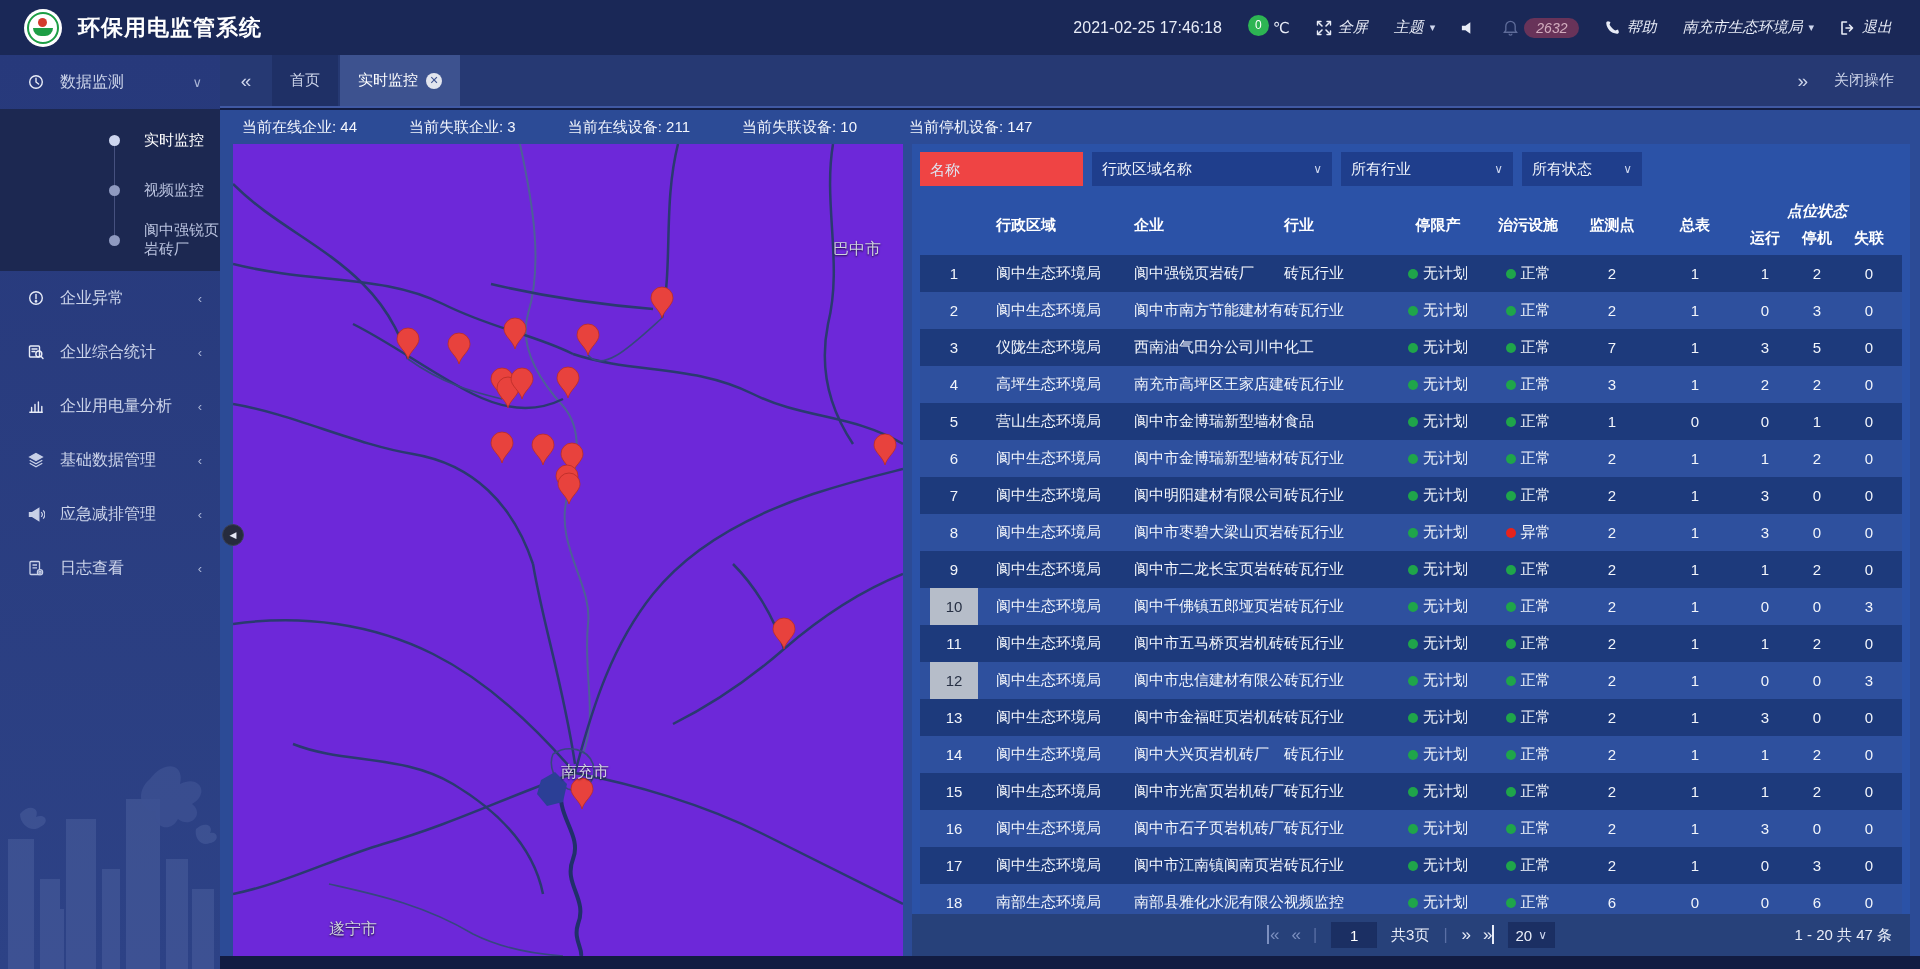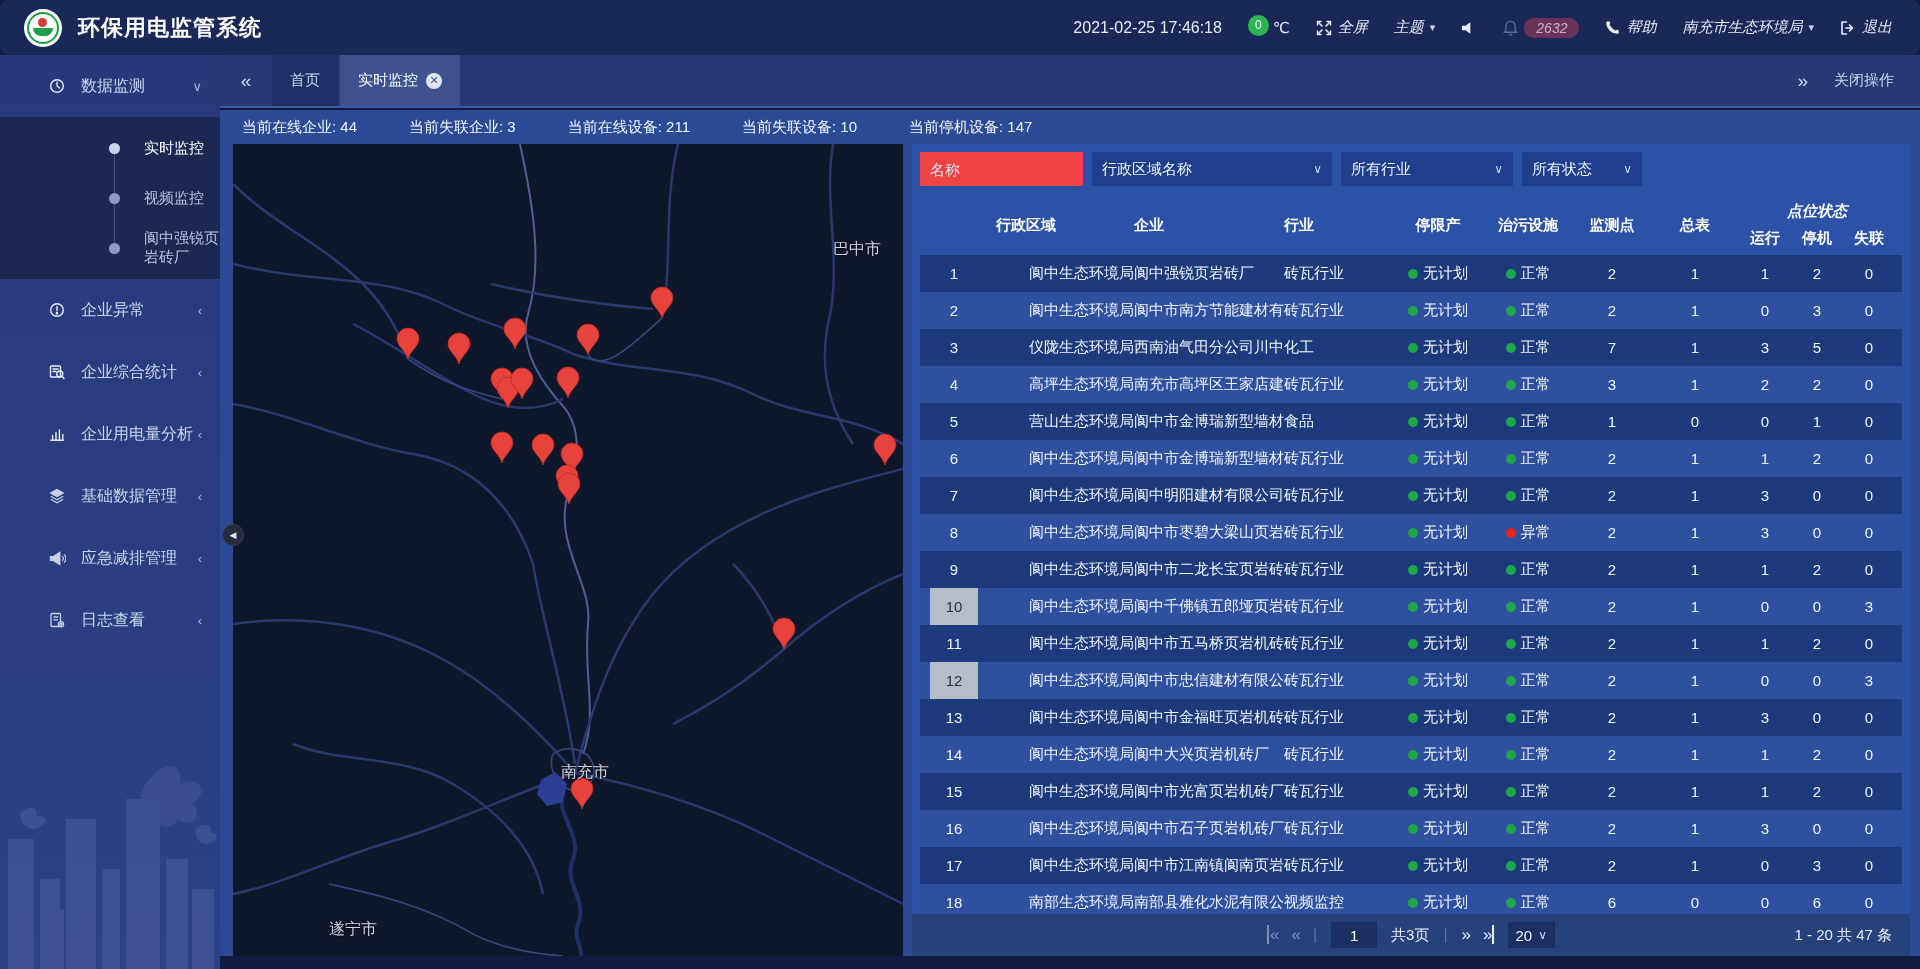--- a/index.html
+++ b/index.html
@@ -1,37 +1,37 @@
 <!DOCTYPE html>
 <html><head>
 <meta charset="utf-8">
 <style>
   * { margin:0; padding:0; box-sizing:border-box; }
   html,body { width:1920px; height:969px; overflow:hidden; }
   body { background:#121c42; font-family:"Liberation Sans","DejaVu Sans",sans-serif; color:#fff; position:relative; }
 
   
-  .header { position:absolute; top:0; left:0; width:1920px; height:55px; background:#1a2857; display:flex; align-items:center; z-index:5;border-radius:9px; }
+  .header { position:absolute; top:0; left:0; width:1920px; height:55px; background:#1a2857; display:flex; align-items:center; z-index:5; }
   .logo { width:38px; height:38px; border-radius:50%; background:#fff; margin-left:24px; position:relative; flex:0 0 auto; }
   .logo::before { content:''; position:absolute; inset:3px; border:2px solid #1d9e45; border-radius:50%; }
   .logo::after { content:''; position:absolute; width:9px; height:9px; left:14px; top:9px; background:#d23b2e; border-radius:50%; }
   .logo-base { position:absolute; left:9px; top:19px; width:20px; height:8px; background:#1d9e45; border-radius:0 0 10px 10px; }
   .app-title { font-size:22px; font-weight:bold; margin-left:16px; letter-spacing:1px; }
   .header-right { margin-left:auto; display:flex; align-items:center; gap:26px; padding-right:28px; font-size:15px; color:#e8ecf7; }
   .datetime { font-size:16px; }
   .temp-wrap { display:flex; align-items:flex-start; gap:4px; }
   .temp-circle { width:21px; height:21px; border-radius:50%; background:#2db553; color:#fff; font-size:12px; display:flex; align-items:center; justify-content:center; margin-top:-4px; }
   .hitem { display:flex; align-items:center; gap:6px; cursor:pointer;font-style:italic; }
   .caret { font-size:11px; color:#cfd6ec; }
   .badge { background:rgba(182,62,92,.5); color:rgba(255,224,232,.7); padding:2px 12px; border-radius:11px; font-size:14px; }
   .icon-svg { display:inline-flex; align-items:center; justify-content:center; }
 
   
   .sidebar { position:absolute; top:55px; left:0; width:220px; height:914px; background:linear-gradient(180deg,#27397b 0%, #2d4286 100%); overflow:hidden; z-index:4; }
-  .menu-item { height:62px; display:flex; align-items:center; padding:0 18px 0 49px; color:#ccd4ea; font-size:16px; cursor:pointer; position:relative; }
+  .menu-item { height:54px; display:flex; align-items:center; padding:0 18px 0 28px; color:#ccd4ea; font-size:16px; cursor:pointer; position:relative; }
   .menu-item .mi-icon { width:20px; margin-right:12px; display:flex; color:#c9d1e8; }
   .menu-item .mi-chevron { margin-left:auto; font-size:13px; color:#aab5d6; }
   .submenu { background:#1c2851; position:relative; padding:6px 0; }
   .submenu::before { content:''; position:absolute; left:114px; top:28px; bottom:28px; width:1px; background:#46517f; }
   .sub-item { height:50px; display:flex; align-items:center; padding-left:144px; font-size:15px; color:#b9c2de; cursor:pointer; position:relative; }
   .sub-item .dot { position:absolute; left:109px; width:11px; height:11px; border-radius:50%; background:#8f9ac0; }
   .sub-item.active { color:#ffffff; }
   .sub-item.active .dot { background:#cdd5ee; }
   .skyline { position:absolute; bottom:0; left:0; }
 
@@ -41,21 +41,21 @@
   .tab { padding:0 18px; display:flex; align-items:center; gap:8px; font-size:15px; color:#cdd5ea; background:#1f3066; cursor:pointer; margin-right:2px; }
   .tab.active { background:#3d528f; color:#fff; }
   .tab-close { width:16px; height:16px; border-radius:50%; background:rgba(255,255,255,.85); color:#3d528f; font-size:11px; display:flex; align-items:center; justify-content:center; }
   .tabbar-right { margin-left:auto; display:flex; align-items:center; gap:26px; padding-right:26px; color:#cdd5ea; font-size:15px; }
 
   
   .stats { position:absolute; left:220px; top:110px; width:1700px; height:34px; background:#2c4b96; display:flex; align-items:center; padding-left:22px; gap:52px; font-size:15px; color:#f2f5fc; z-index:2; }
   .content { position:absolute; left:220px; top:144px; width:1700px; height:812px; background:#2c4b96; display:flex; padding:0 10px 0 13px; gap:9px; z-index:2; }
 
   
-  .map-panel { width:670px; height:812px; background:#0f172a; position:relative; flex:0 0 auto; }
+  .map-panel { width:670px; height:812px; background:#6d28d9; position:relative; flex:0 0 auto; }
   .map-panel svg.mapsvg { position:absolute; inset:0; }
   .city-label { position:absolute; color:#cfd3df; font-size:16px; text-shadow:0 1px 2px rgba(0,0,0,.8); pointer-events:none; }
   .map-toggle { position:absolute; left:-11px; top:380px; width:22px; height:22px; border-radius:50%; background:#262b3d; border:1px solid #3a4156; color:#e5e9f5; font-size:9px; display:flex; align-items:center; justify-content:center; cursor:pointer; z-index:3; }
 
   
   .right-panel { flex:1; height:812px; background:#2b52a7; position:relative; padding:8px 8px 0 8px; overflow:hidden; }
   .filters { display:flex; gap:9px; height:34px; margin-bottom:9px; }
   .f-input { width:163px; background:#ef4444; border:none; outline:none; color:#eef2fa; font-size:15px; padding:0 10px; font-family:inherit; }
   .f-input::placeholder { color:#dfe5f2; }
   .f-select { background:#1f3e8c; display:flex; align-items:center; justify-content:space-between; padding:0 10px; font-size:15px; color:#eef2fa; cursor:pointer; }
@@ -69,21 +69,21 @@
   .grp-sub { display:flex; }
   .grp-sub span { text-align:center; }
 
   .rows { position:relative; }
   .trow { height:37px; display:flex; align-items:center; font-size:15px; color:#f2f5fb; cursor:pointer; }
   .trow.dark { background:#1d3a7c; }
   .trow.light { background:#2e509e; }
   .c0 { width:68px; text-align:center; height:100%; display:flex; align-items:center; justify-content:center; }
   .c0 .numbox { width:48px; height:100%; display:flex; align-items:center; justify-content:center; }
   .c0 .numbox.hl { background:#b6bdc9; color:#273044; }
-  .c1 { width:146px; text-align:right; padding-left:8px; }
+  .c1 { width:146px; text-align:left; padding-left:8px; }
   .c2 { width:150px; text-align:left; }
   .c3 { width:108px; text-align:left; }
   .c4 { width:92px; text-align:center; }
   .c5 { width:88px; text-align:center; }
   .c6 { width:80px; text-align:center; }
   .c7 { width:86px; text-align:center; }
   .c8 { width:54px; text-align:center; }
   .c9 { width:50px; text-align:center; }
   .c10 { width:54px; text-align:center; }
   .th-cell.c1,.th-cell.c2,.th-cell.c3 { text-align:left; }

